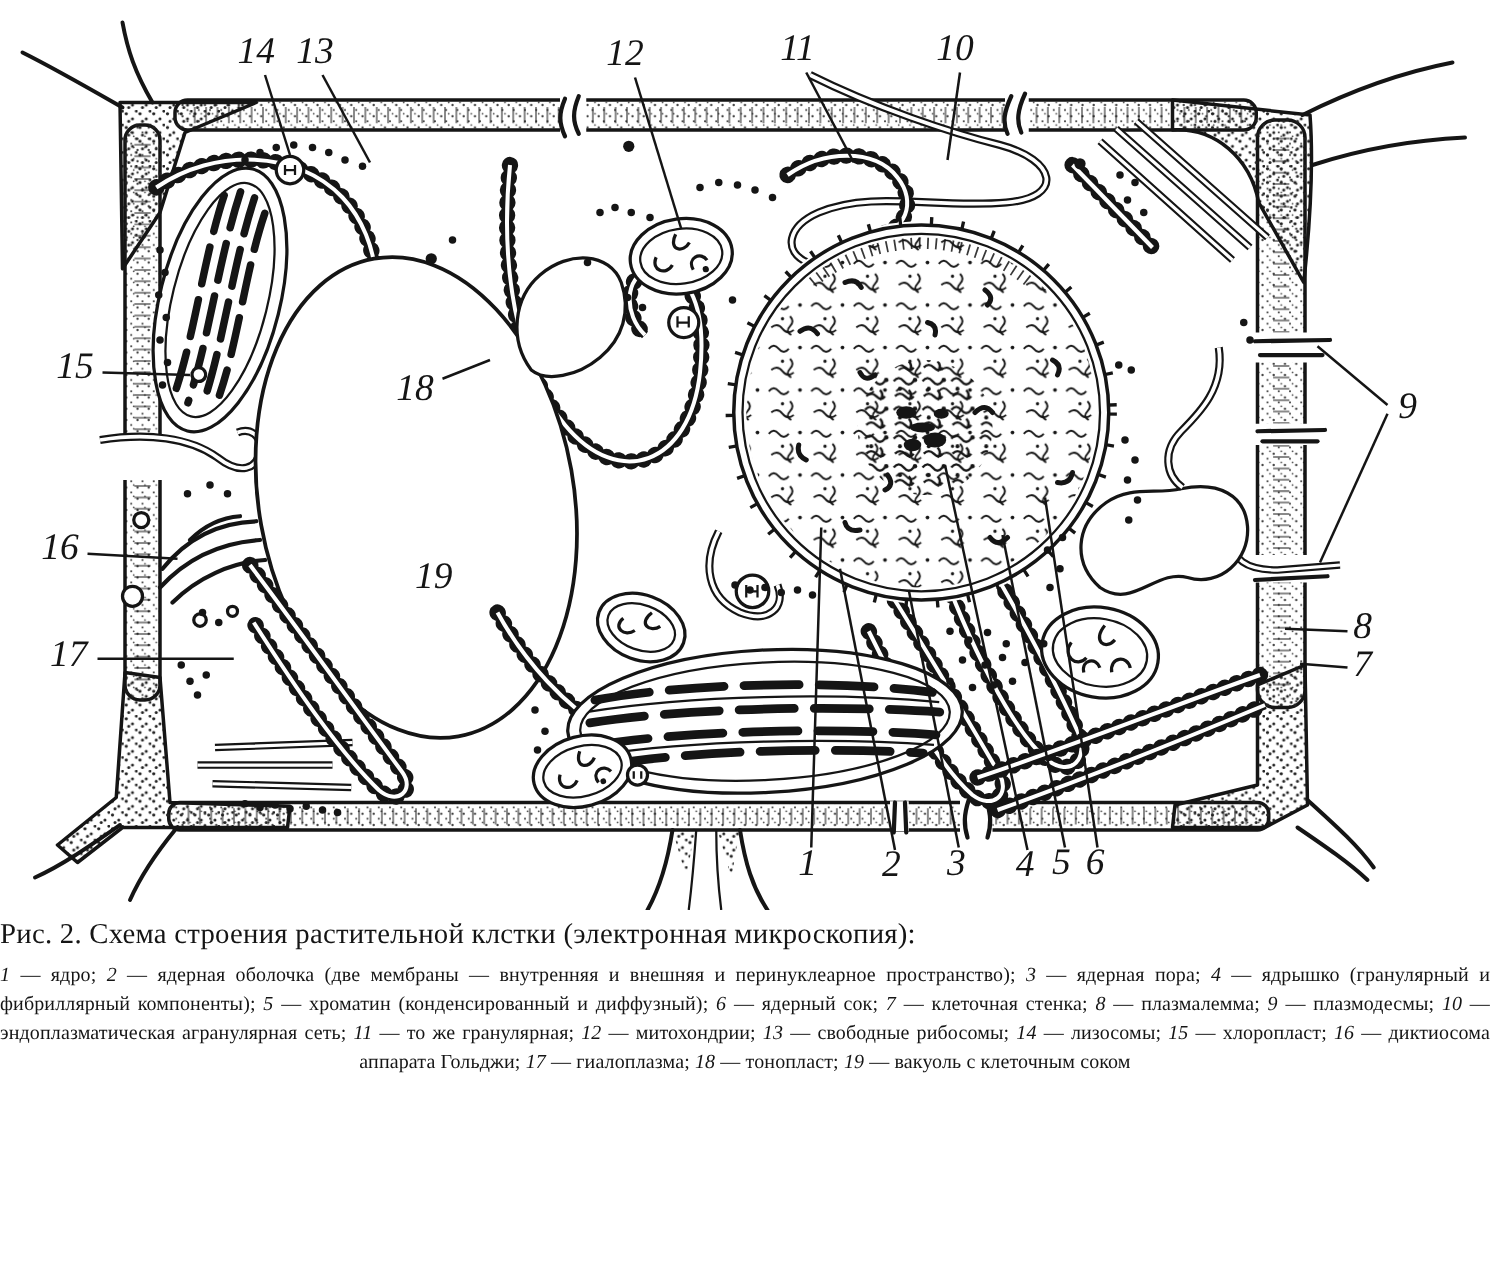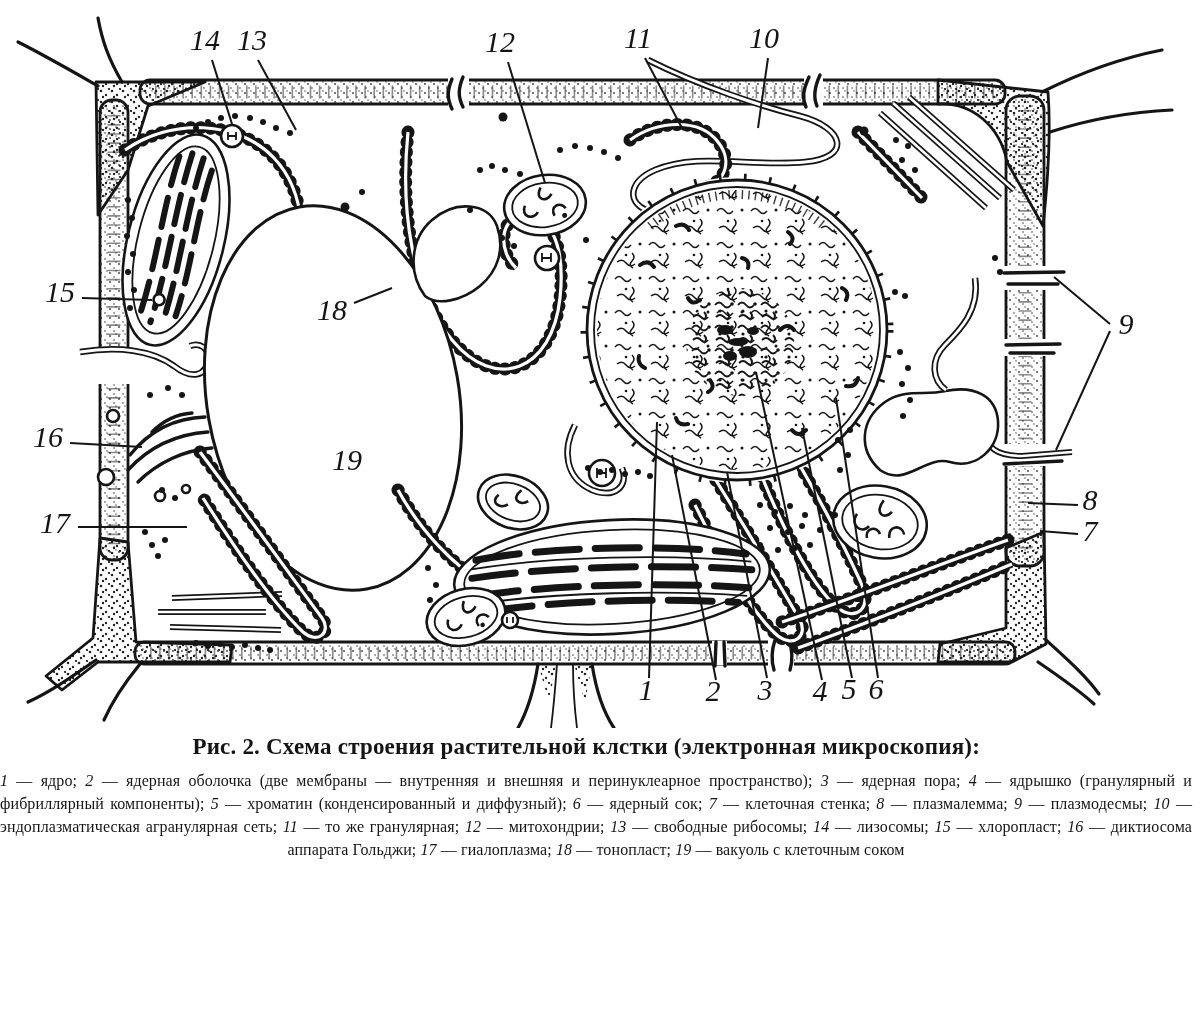--- a/index.html
+++ b/index.html
@@ -1,23 +1,22 @@
 <!DOCTYPE html>
 <html style="--ink: #151515; --paper: #ffffff;"><head>
 <meta charset="utf-8">
 <style>
   :root{ --ink:#151515; --paper:#ffffff; }
   html,body{margin:0;padding:0;background:var(--paper);}
   body{width:1200px;height:1020px;overflow:hidden;font-family:"Liberation Serif",serif;color:var(--ink);}
   .figure{width:980px;}
   svg{display:block;}
   .caption{
-    text-align:right;font-size:23px;margin:6px 0 10px 0;letter-spacing:.2px;
+    text-align:left;font-size:23px;margin:6px 0 10px 0;letter-spacing:.2px;
     font-family:"Liberation Serif",serif;
-    font-weight:bold;
   }
   .legend{
     width:1192px;margin:0 auto;font-size:16px;line-height:1.43;
     text-align:justify;text-align-last:center;letter-spacing:.1px;
     font-family:"Liberation Serif",serif;
   }
   .legend i.lnum{font-style:italic;}
   
   .beads{fill:none;stroke:var(--ink);stroke-width:13;stroke-dasharray:.5 9.5;stroke-linecap:round}
   .mem{fill:none;stroke:var(--ink);stroke-width:7}

